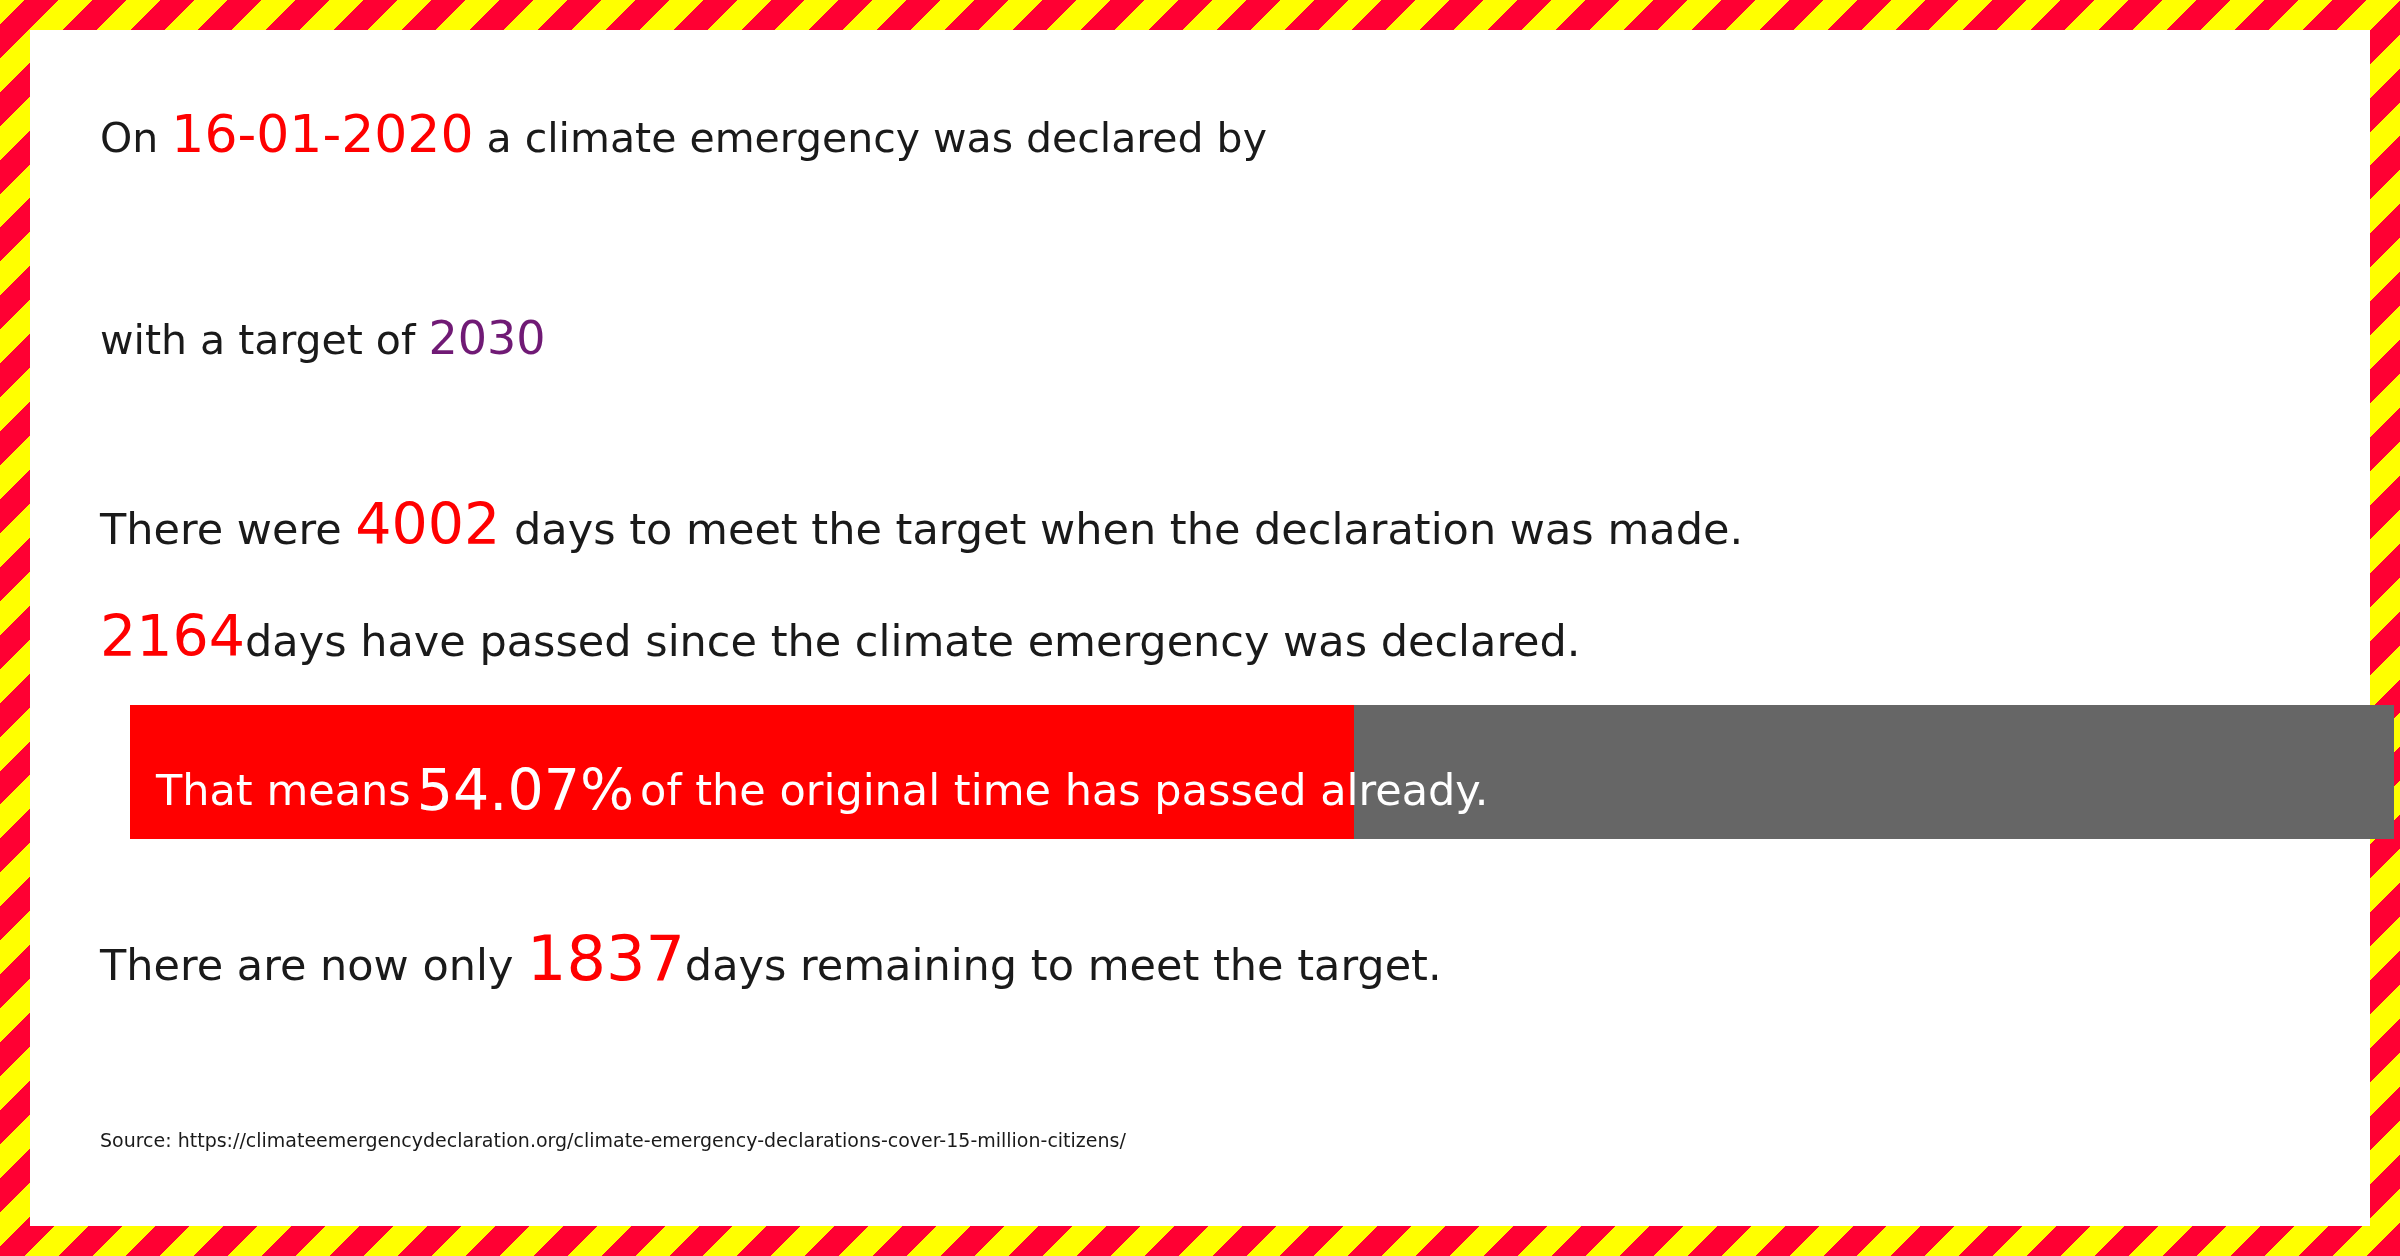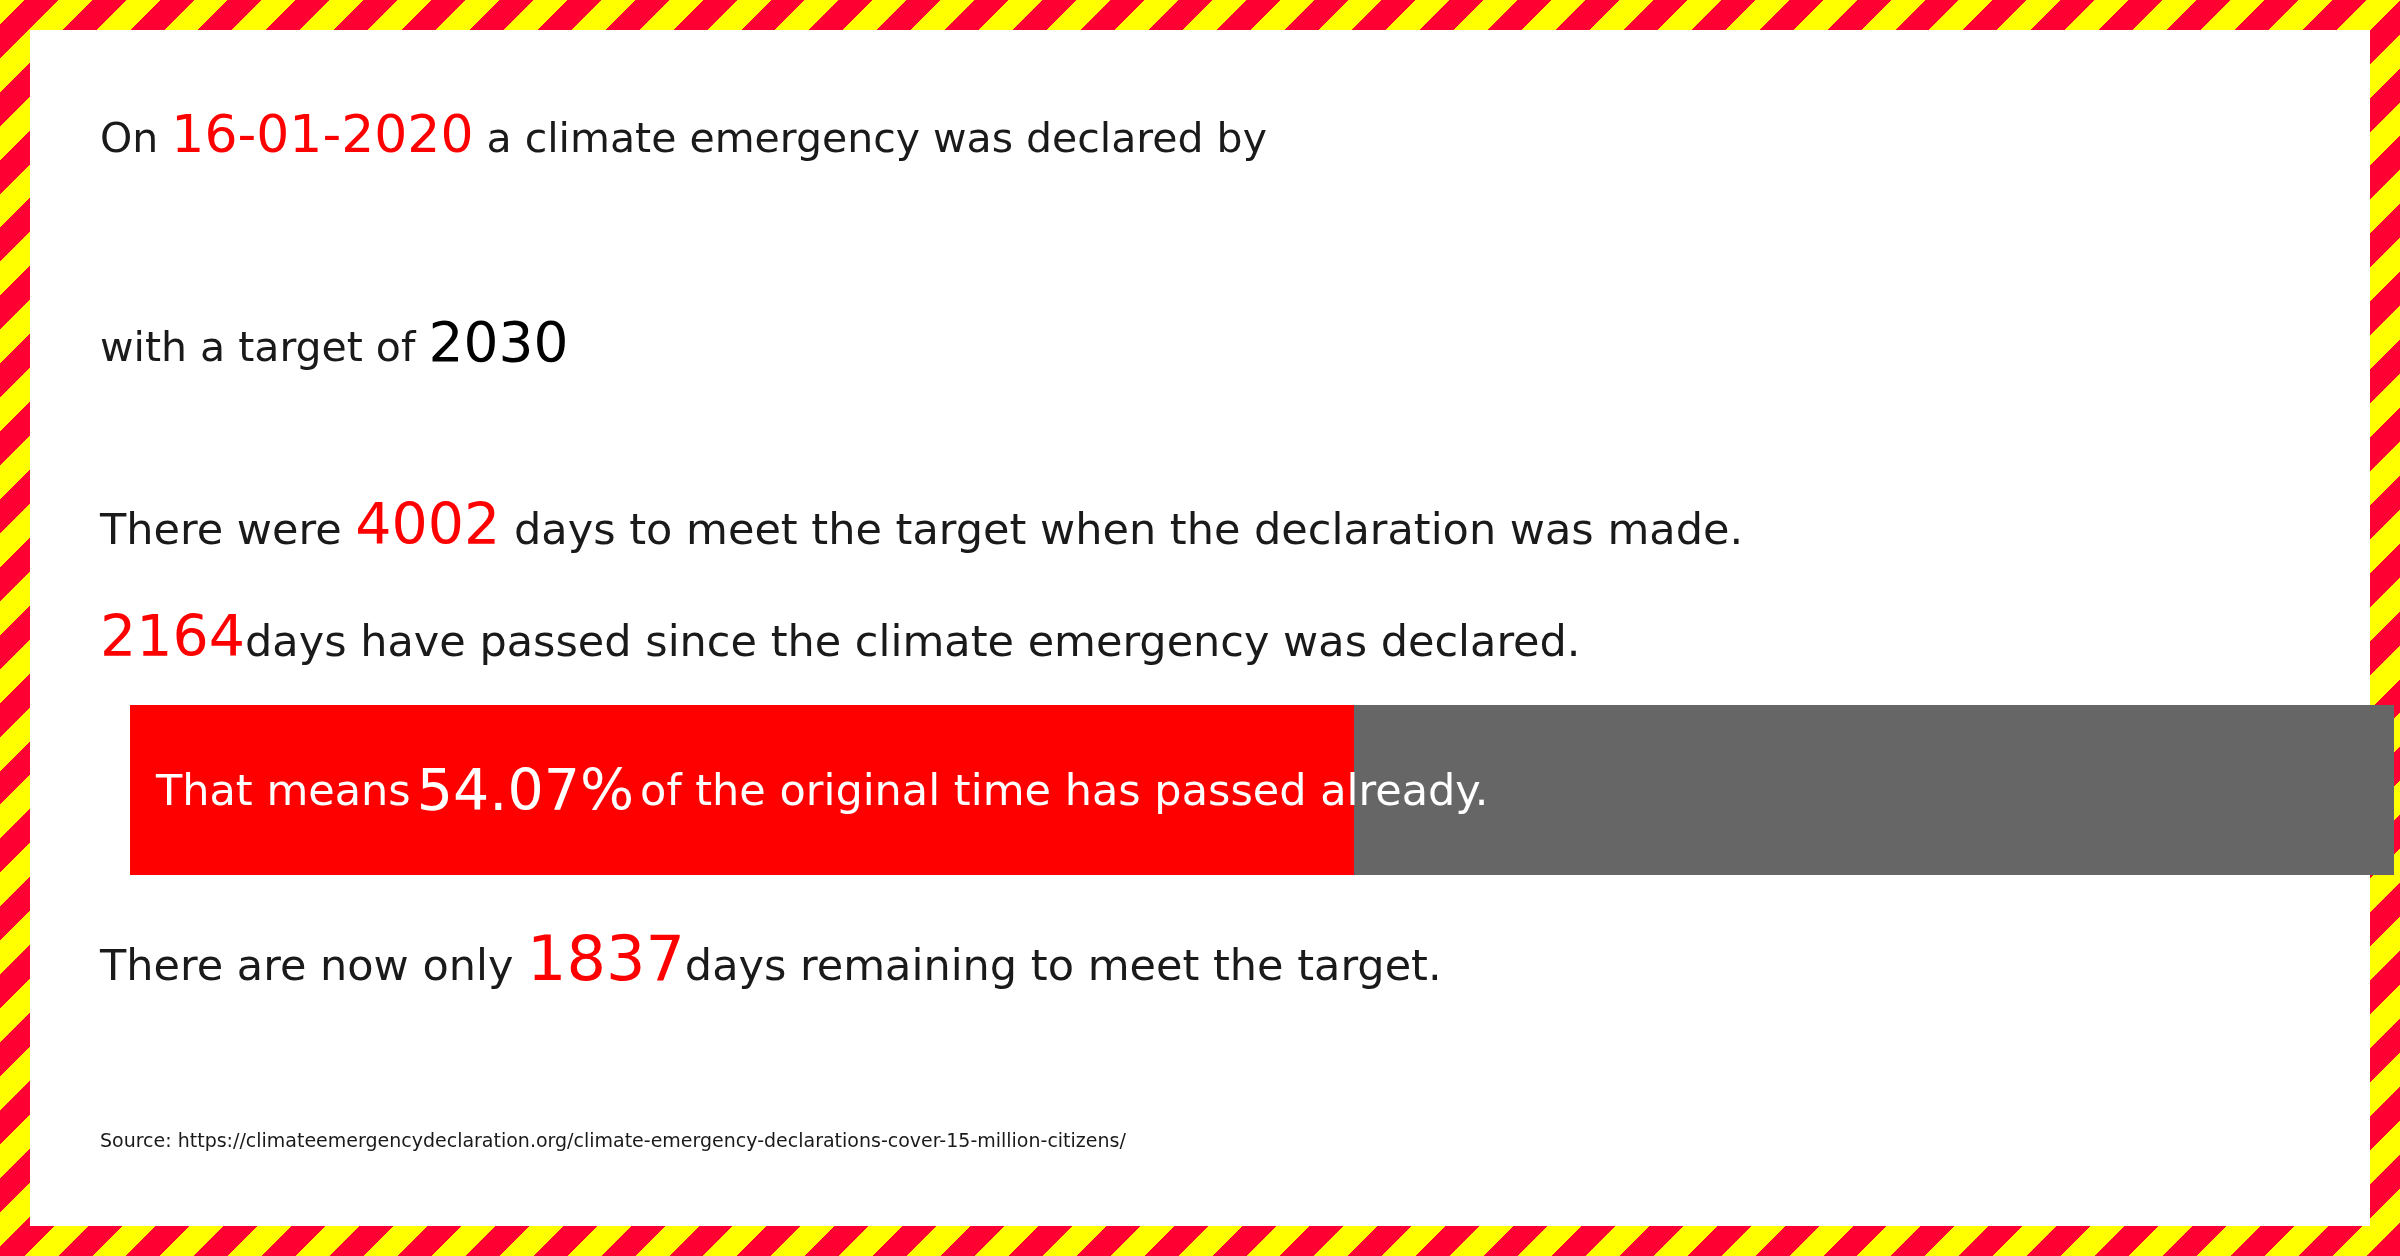--- a/index.html
+++ b/index.html
@@ -77,22 +77,22 @@
     line-height: 1;
   }
 
   
   #line-target {
     top: 285px;
     font-size: 41px;
     line-height: 1;
   }
   #line-target .year {
-    color: #000000;
-    font-size: 55px;
+    color: #701a75;
+    font-size: 46px;
   }
 
   
   #line-days-to-target {
     top: 430px;
     font-size: 43px;
     line-height: 1;
     margin-top: 36px;
   }
   #line-days-to-target .num {
@@ -110,21 +110,21 @@
     color: #ff0000;
     font-size: 57px;
   }
 
   
   #progress-bar {
     position: absolute;
     left: 30px;
     top: 675px;
     width: 2264px;
-    height: 170px;
+    height: 134px;
     background: #666666;
     overflow: hidden;
   }
   #progress-fill {
     position: absolute;
     left: 0;
     top: 0;
     height: 100%;
     background: #ff0000;
   }

